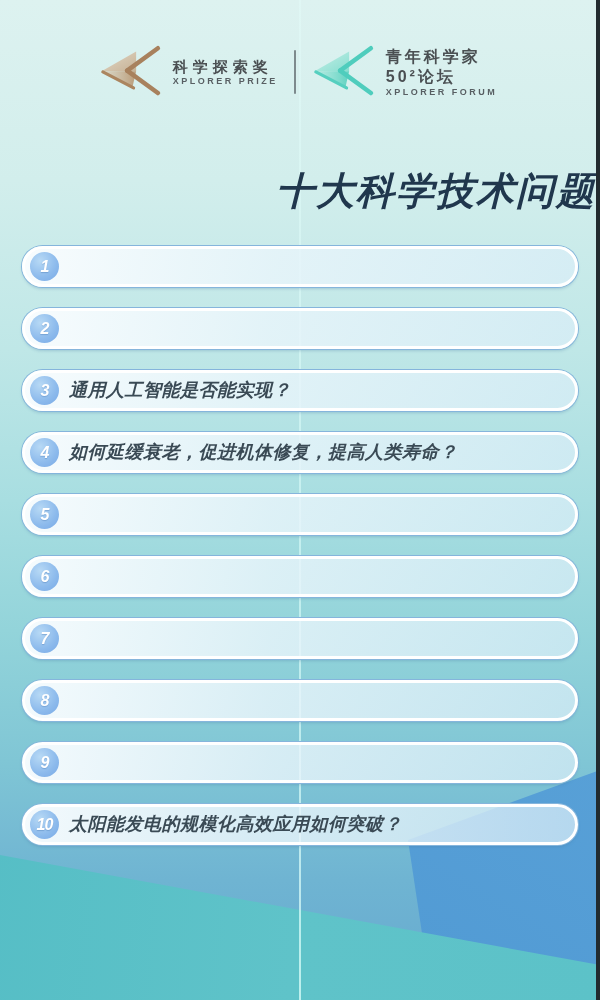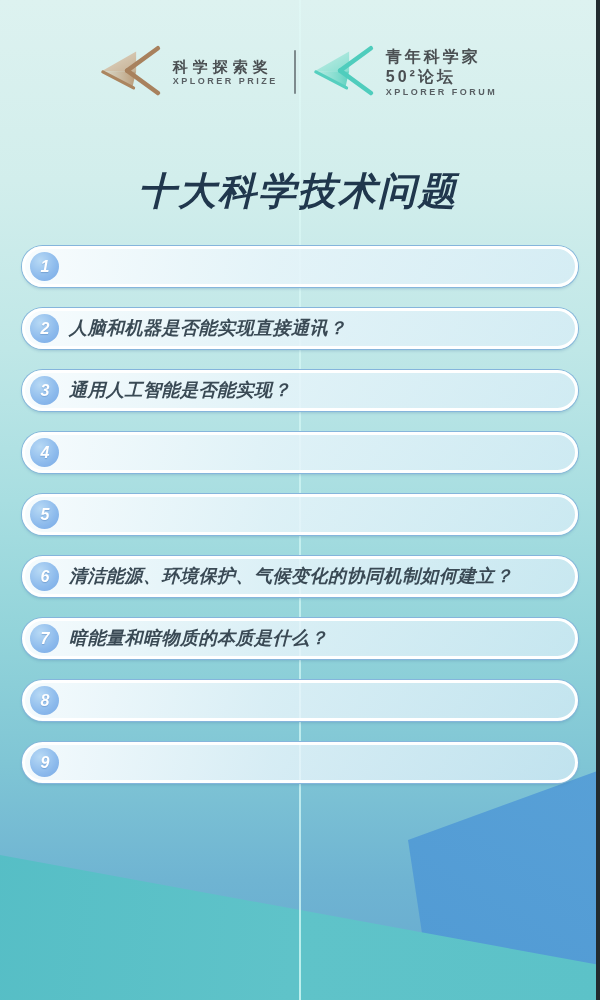--- a/index.html
+++ b/index.html
@@ -58,21 +58,21 @@
   }
   .logo-sub{
     font-size:9px;font-weight:700;color:#585f63;letter-spacing:2.5px;margin-top:0;
   }
   .header-divider{
     width:2px;height:44px;background:#5f686c;opacity:.75;border-radius:1px;
   }
   
   .page-title{
     position:absolute;top:166px;left:0;right:4px;z-index:2;
-    text-align:center;
+    text-align:right;
     font-size:38px;font-weight:800;font-style:italic;
     color:#20374d;letter-spacing:2px;
   }
   
   .q-list{
     position:absolute;top:246px;left:22px;width:556px;z-index:2;
     display:flex;flex-direction:column;gap:21px;
   }
   .q-pill{
     box-sizing:border-box;
@@ -166,39 +166,41 @@
 </div>
 
 <div class="page-title">十大科学技术问题</div>
 
 <div class="q-list">
   <div class="q-pill">
     <span class="q-badge">1</span>
   </div>
   <div class="q-pill">
     <span class="q-badge">2</span>
-    <span class="q-text">人脑和机器是否能实现直接通讯？</span>
   </div>
   <div class="q-pill">
     <span class="q-badge">3</span>
     <span class="q-text">通用人工智能是否能实现？</span>
   </div>
   <div class="q-pill">
     <span class="q-badge">4</span>
+    <span class="q-text">如何延缓衰老，促进机体修复，提高人类寿命？</span>
   </div>
   <div class="q-pill">
     <span class="q-badge">5</span>
   </div>
   <div class="q-pill">
     <span class="q-badge">6</span>
-    <span class="q-text">清洁能源、环境保护、气候变化的协同机制如何建立？</span>
   </div>
   <div class="q-pill">
     <span class="q-badge">7</span>
-    <span class="q-text">暗能量和暗物质的本质是什么？</span>
   </div>
   <div class="q-pill">
     <span class="q-badge">8</span>
   </div>
   <div class="q-pill">
     <span class="q-badge">9</span>
   </div>
+  <div class="q-pill">
+    <span class="q-badge">10</span>
+    <span class="q-text">太阳能发电的规模化高效应用如何突破？</span>
+  </div>
 </div>
 
 </body></html>

